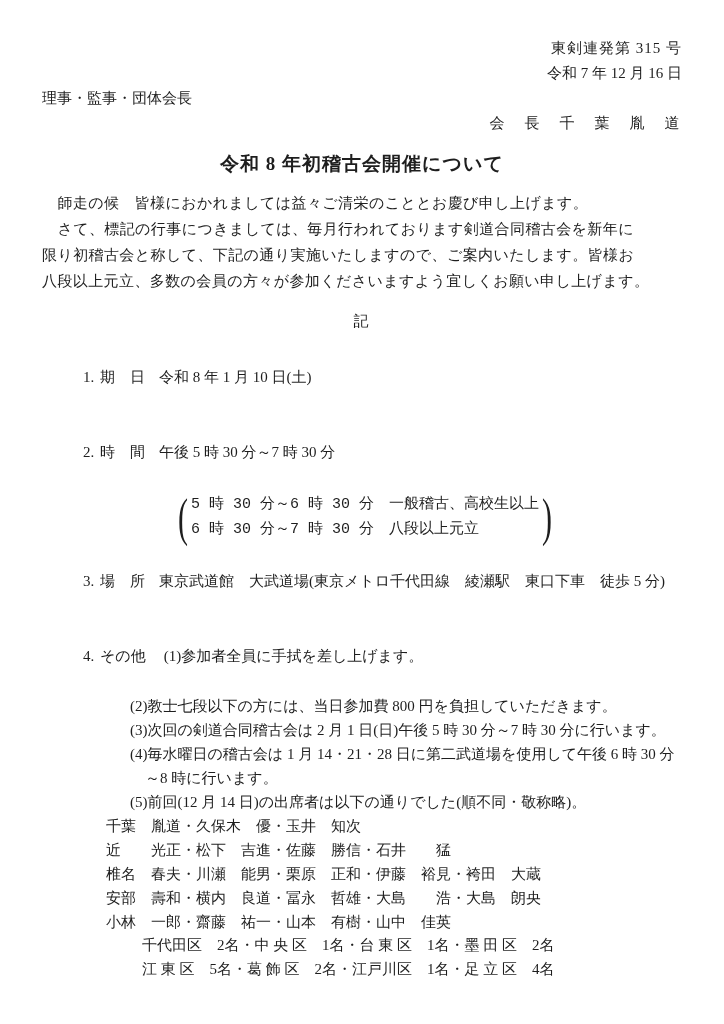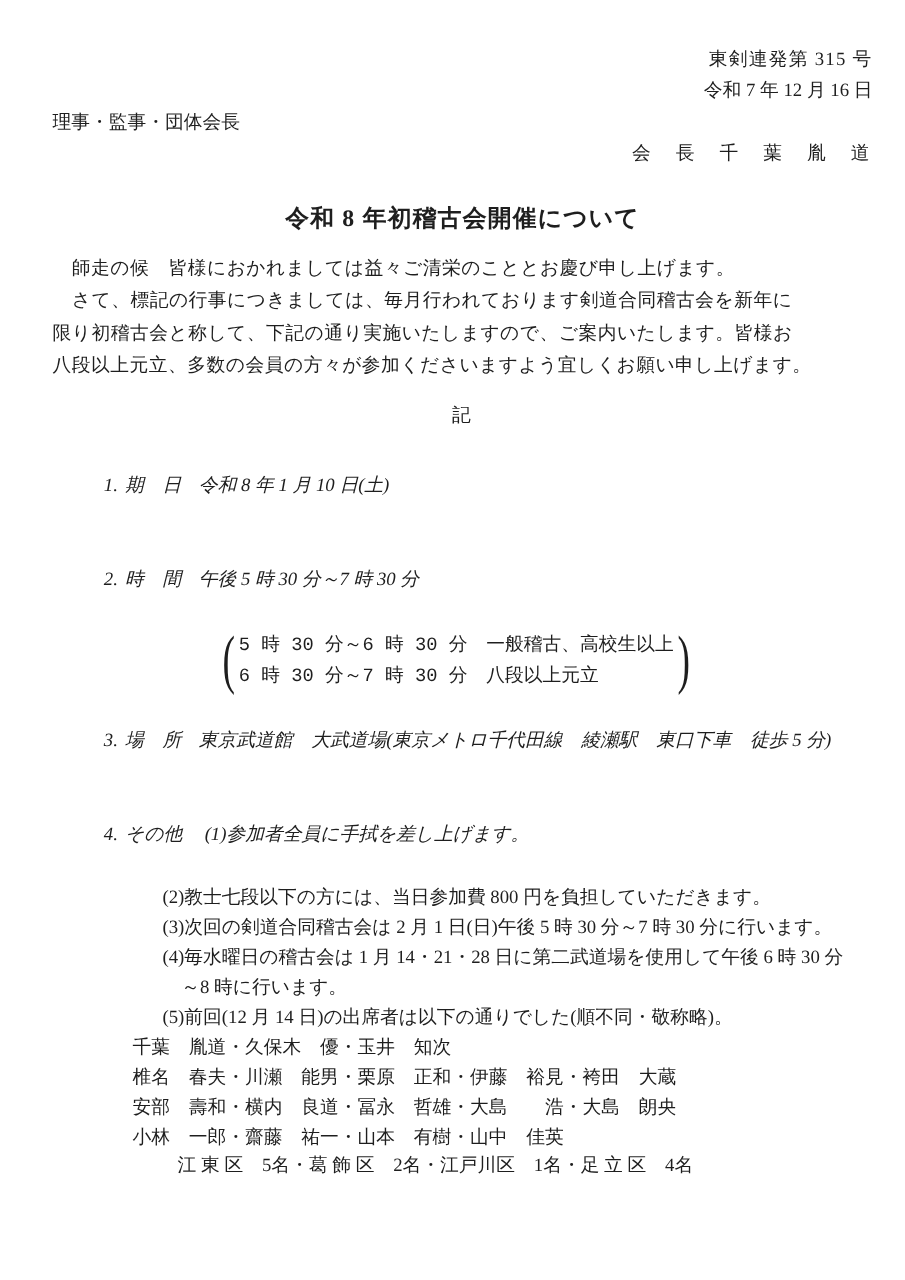--- a/index.html
+++ b/index.html
@@ -1,36 +1,36 @@
 <!DOCTYPE html>
 <html><head>
 <meta charset="utf-8">
 <style>
   html,body{margin:0;padding:0;background:#e8e8e8;}
   .page{
     width:724px;height:1024px;box-sizing:border-box;
     margin:0 auto;background:#ffffff;color:#1e1e1e;
-    padding:36px 26px 28px 42px;
+    padding:36px 42px 28px 42px;
     font-family:"Liberation Serif","DejaVu Serif",serif;
     font-size:15px;line-height:25px;
     overflow:hidden;
   }
   .right{text-align:right;white-space:pre;}
   .ls1{letter-spacing:1px;}
   .recipient{white-space:pre;line-height:25px;}
   .sender-org{margin-top:6px;}
   .sender-president{letter-spacing:2.5px;}
   .sender-seal{letter-spacing:2px;}
   .title{
     text-align:center;font-size:19px;font-weight:bold;
-    letter-spacing:1px;margin:26px 0 12px 0;line-height:28px;
+    letter-spacing:1px;margin:14px 0 12px 0;line-height:28px;
   }
   .para .ln{white-space:pre;line-height:26px;letter-spacing:0.4px;}
   .record{text-align:center;letter-spacing:2px;margin:14px 0 6px 0;line-height:26px;}
-  .row{margin-left:26px;white-space:pre;line-height:25px;font-style:italic;}
+  .row{margin-left:26px;white-space:pre;line-height:25px;}
   .row .no{display:inline-block;min-width:12px;}
   .row .lbl{display:inline-block;margin:0 14px 0 5px;}
   .row .lbl.tight{margin-right:18px;}
   .time-detail{display:flex;align-items:center;margin-left:133px;height:54px;}
   .paren{
     display:inline-block;font-size:30px;font-weight:400;
     transform:scaleY(1.75);transform-origin:center;padding:0 3px;line-height:30px;
   }
   .td-lines div{white-space:pre;line-height:25px;font-family:Liberation Mono, monospace;}
   .sub{margin-left:88px;white-space:pre;line-height:24px;}
@@ -85,19 +85,21 @@
     <span class="no">4.</span><span class="lbl tight">その他</span><span>(1)参加者全員に手拭を差し上げます。</span>
   </div>
 
   <div class="sub">(2)教士七段以下の方には、当日参加費 800 円を負担していただきます。</div>
   <div class="sub">(3)次回の剣道合同稽古会は 2 月 1 日(日)午後 5 時 30 分～7 時 30 分に行います。</div>
   <div class="sub">(4)毎水曜日の稽古会は 1 月 14・21・28 日に第二武道場を使用して午後 6 時 30 分</div>
   <div class="sub">　～8 時に行います。</div>
   <div class="sub">(5)前回(12 月 14 日)の出席者は以下の通りでした(順不同・敬称略)。</div>
 
   <div class="names">千葉　胤道・久保木　優・玉井　知次</div>
+  <div class="names">近　　光正・松下　吉進・佐藤　勝信・石井　　猛</div>
   <div class="names">椎名　春夫・川瀬　能男・栗原　正和・伊藤　裕見・袴田　大蔵</div>
   <div class="names">安部　壽和・横内　良道・冨永　哲雄・大島　　浩・大島　朗央</div>
   <div class="names">小林　一郎・齋藤　祐一・山本　有樹・山中　佳英</div>
 
+  <div class="dist">千代田区　2名・中 央 区　1名・台 東 区　1名・墨 田 区　2名</div>
   <div class="dist">江 東 区　5名・葛 飾 区　2名・江戸川区　1名・足 立 区　4名</div>
 
 </div>
 
 </body></html>

